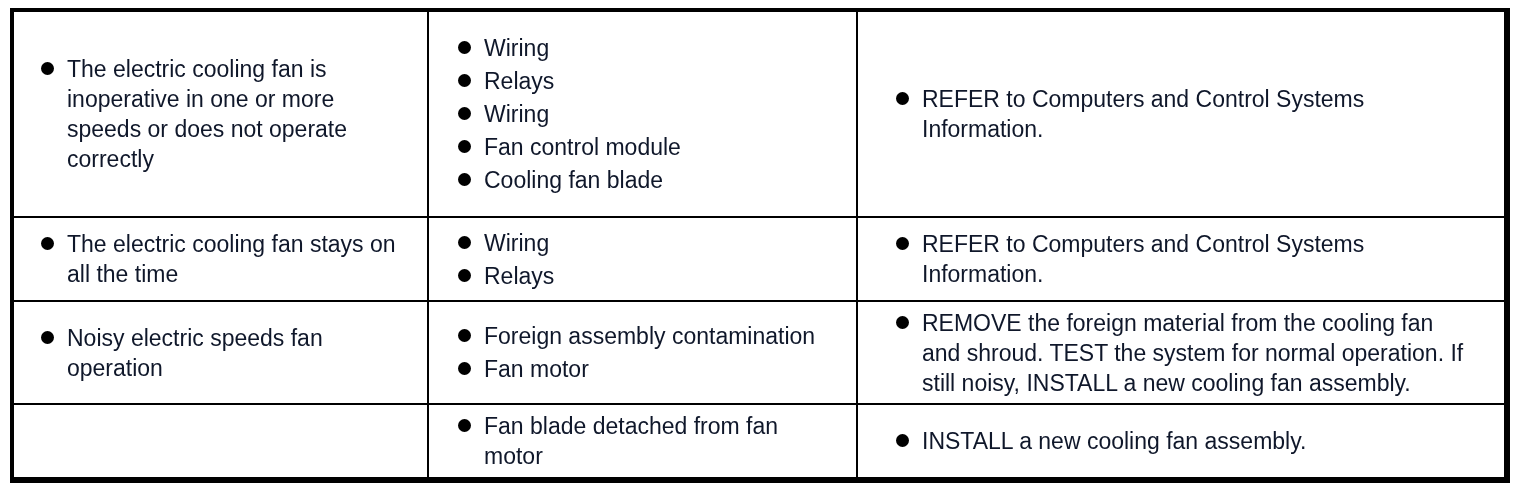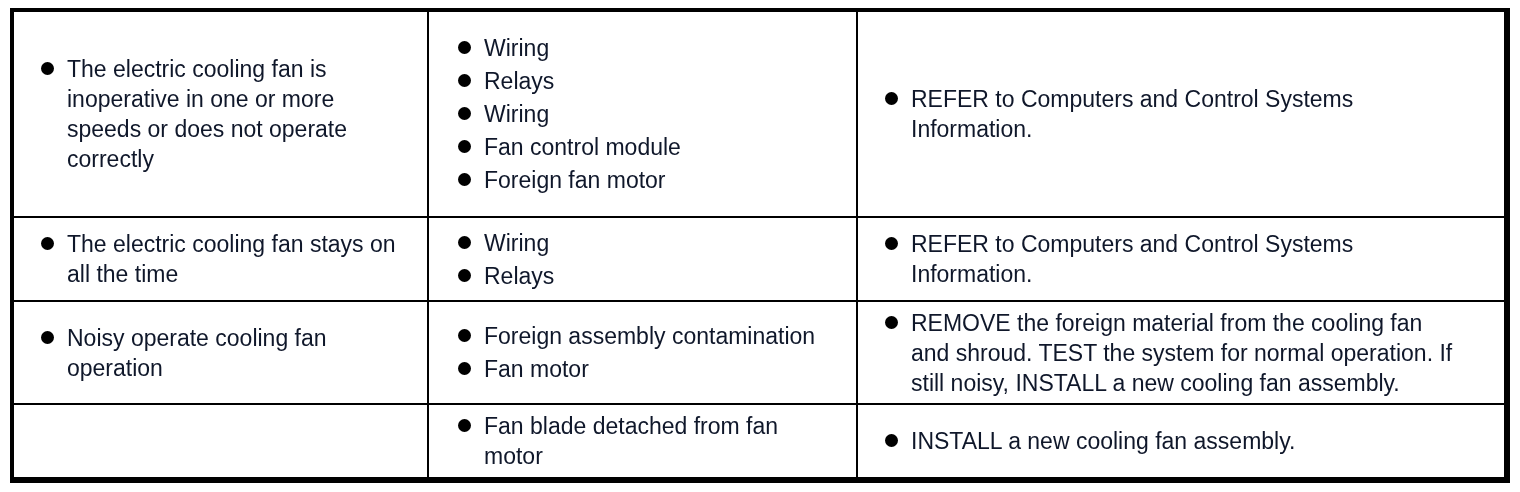--- a/index.html
+++ b/index.html
@@ -38,21 +38,21 @@
     box-sizing: border-box;
     display: flex;
     align-items: center;
     font-size: 23px;
     line-height: 30px;
     color: #0f172a;
     overflow: hidden;
   }
   .cell.col-0 { border-right: 2px solid #000000; padding-left: 27px; }
   .cell.col-1 { border-right: 2px solid #000000; padding-left: 29px; }
-  .cell.col-2 { padding-left: 27px; }
+  .cell.col-2 { padding-left: 38px; }
   .row-0 .cell, .row-1 .cell, .row-2 .cell { border-bottom: 2px solid #000000; }
   .row { display: contents; }
   .list {
     display: flex;
     flex-direction: column;
     gap: 3px;
   }
   .item {
     display: flex;
     flex-direction: row;
@@ -100,21 +100,21 @@
           <div class="item">
             <span class="bullet"></span>
             <span class="item-text">Wiring</span>
           </div>
           <div class="item">
             <span class="bullet"></span>
             <span class="item-text">Fan control module</span>
           </div>
           <div class="item">
             <span class="bullet"></span>
-            <span class="item-text">Foreign fan motor</span>
+            <span class="item-text">Cooling fan blade</span>
           </div>
         </div>
       </div>
       <div class="cell col-2">
         <div class="list">
           <div class="item">
             <span class="bullet"></span>
             <span class="item-text">REFER to Computers and Control Systems Information.</span>
           </div>
         </div>
@@ -150,21 +150,21 @@
           </div>
         </div>
       </div>
     </div>
 
     <div class="row row-2">
       <div class="cell col-0">
         <div class="list">
           <div class="item">
             <span class="bullet"></span>
-            <span class="item-text">Noisy operate cooling fan operation</span>
+            <span class="item-text">Noisy electric speeds fan operation</span>
           </div>
         </div>
       </div>
       <div class="cell col-1">
         <div class="list">
           <div class="item">
             <span class="bullet"></span>
             <span class="item-text">Foreign assembly contamination</span>
           </div>
           <div class="item">

